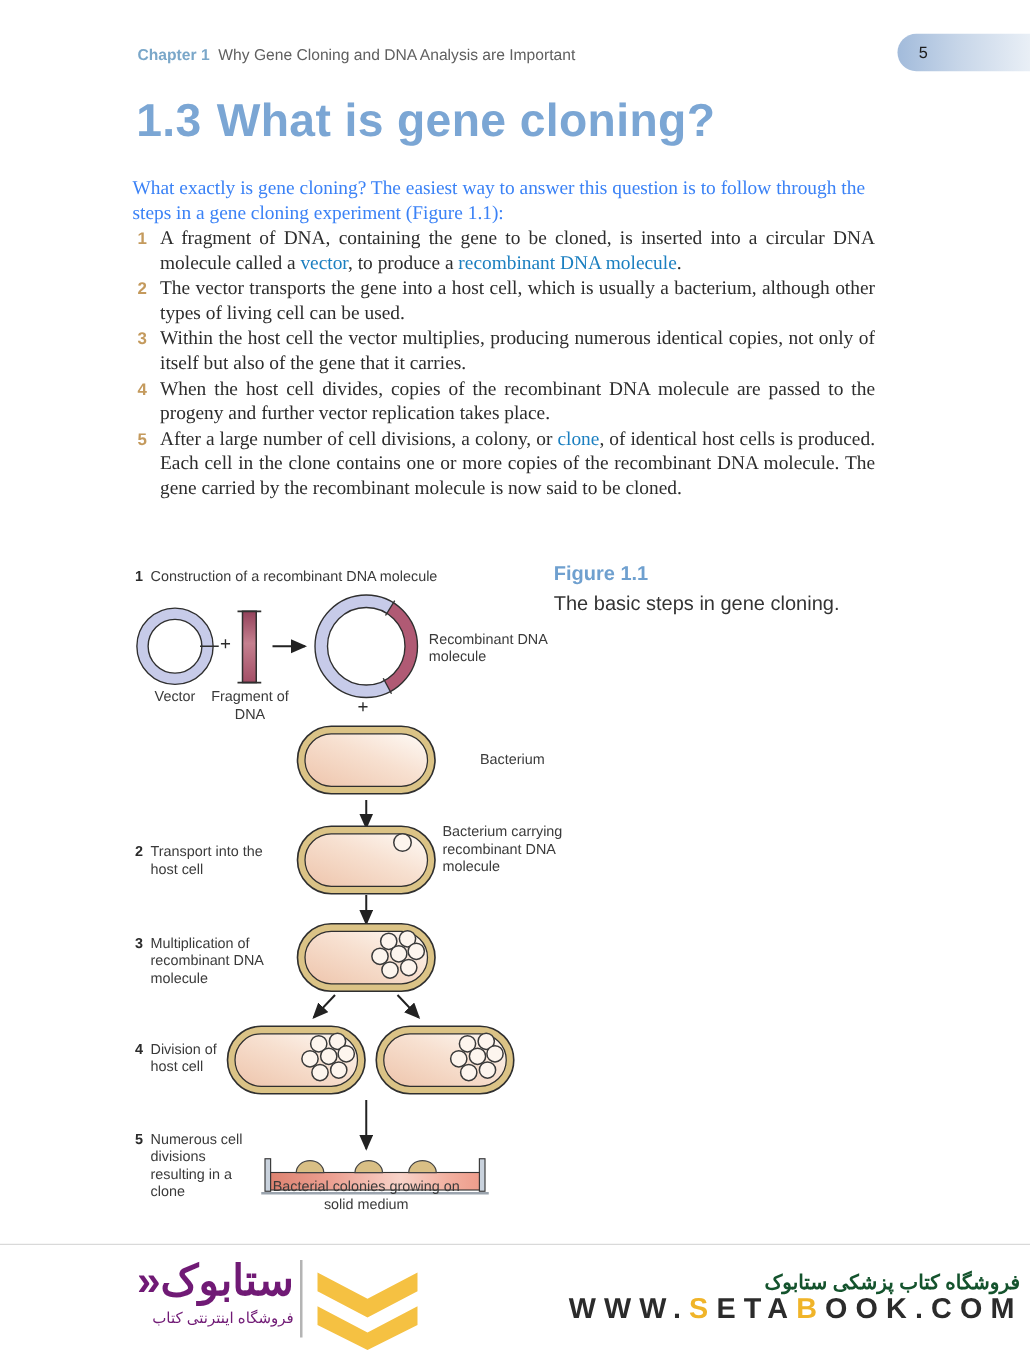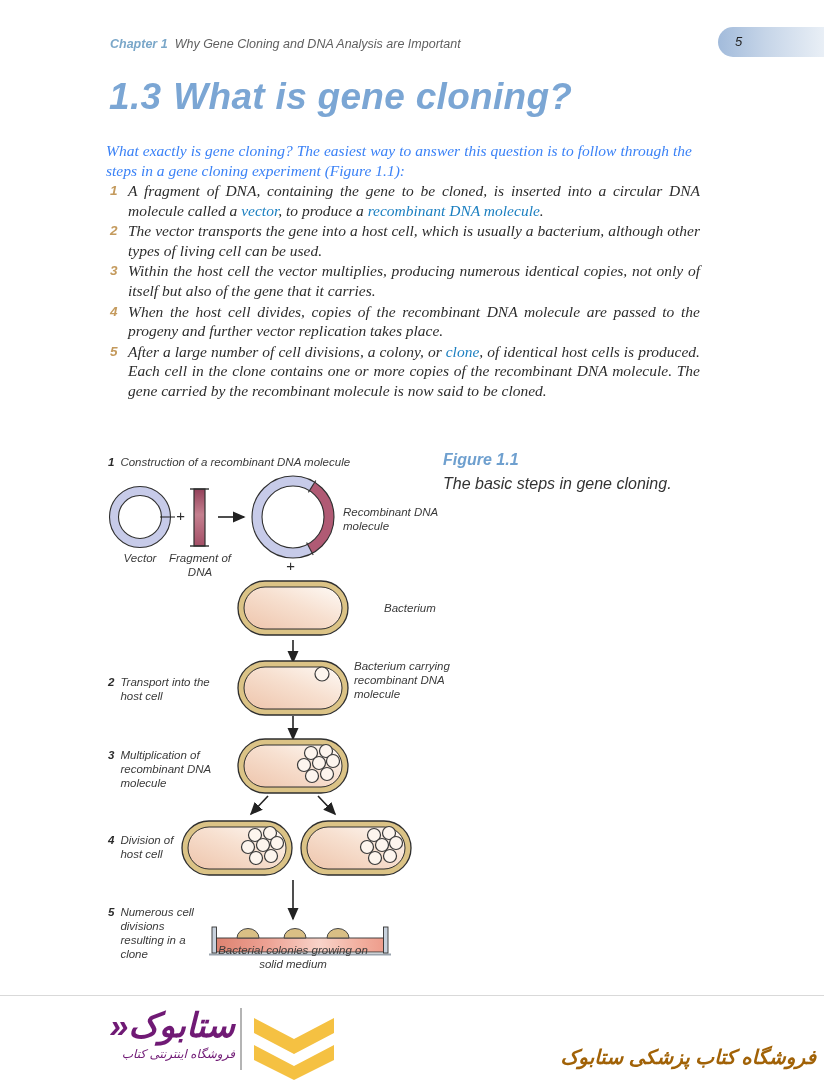--- a/index.html
+++ b/index.html
@@ -1,20 +1,20 @@
 <!DOCTYPE html>
 <html><head>
 <meta charset="utf-8">
 <style>
   * { margin:0; padding:0; box-sizing:border-box; }
   html,body { background:#e8e8e8; }
   .page {
     position:relative; width:824px; height:1080px; margin:0 auto;
     background:#ffffff; overflow:hidden;
-    font-family:"Liberation Sans", sans-serif; color:#2d2d2d;font-style:italic;
+    font-family:"Liberation Sans", sans-serif; color:#2d2d2d;
   }
   
   .running-head { position:absolute; left:110px; top:37px; font-size:12.5px; }
   .running-head .chap { color:#7aa7c9; font-weight:bold; margin-right:7px; }
   .running-head .title { color:#606060; }
   .page-tab {
     position:absolute; left:718px; top:27px; width:106px; height:30px;
     border-radius:15px 0 0 15px;
     background:linear-gradient(90deg,#a2bbdb 0%, #c6d5e8 45%, #e9eff6 100%);
     line-height:30px; padding-left:17px; font-size:13px; color:#1e1e1e;
@@ -56,22 +56,22 @@
   
   .footer-rule { position:absolute; left:0; top:995px; width:824px; height:1px; background:#d9d9d9; }
   .logo-block { position:absolute; left:55px; top:1005px; width:180px; direction:rtl; text-align:right; }
   .logo-word { font-size:34px; font-weight:bold; line-height:40px; letter-spacing:-1px; }
   .logo-word .gold { color:#701a75; }
   .logo-word .gray { color:#701a75; }
   .logo-tagline { font-size:12px; color:#701a75; margin-top:2px; padding-left:2px; }
   .logo-divider { position:absolute; left:240px; top:1008px; width:2px; height:62px; background:#b4b4b4; }
   .logo-emblem { position:absolute; left:253px; top:1002px; }
   .store-fa {
-    position:absolute; right:8px; top:1045px; font-size:20px; font-weight:bold;
-    color:#a16207; direction:rtl;
+    position:absolute; right:8px; top:1016px; font-size:16px; font-weight:bold;
+    color:#14532d; direction:rtl;
   }
   .store-url {
     position:absolute; right:6px; top:1033px; font-size:23px; font-weight:bold;
     letter-spacing:6.5px; color:#2b2b2b;
   }
   .store-url .accent { color:#f0b429; }
 </style>
 </head>
 <body>
 
@@ -255,14 +255,15 @@
     <div class="logo-tagline">فروشگاه اینترنتی کتاب</div>
   </div>
   <div class="logo-divider"></div>
   <svg class="logo-emblem" width="82" height="78" viewBox="0 0 82 78">
     <polygon points="1,16 41,37 81,16 81,31 41,52 1,31" fill="#f5c142"></polygon>
     <polygon points="1,43 41,64 81,43 81,58 41,78 1,58" fill="#f5c142"></polygon>
     <polygon points="30,24 52,24 41,30" fill="#ffffff"></polygon>
   </svg>
 
   <div class="store-fa">فروشگاه کتاب پزشکی ستابوک</div>
+  <div class="store-url"><span>WWW.</span><span class="accent">S</span><span>ETA</span><span class="accent">B</span><span>OOK.COM</span></div>
 
 </div>
 
 </body></html>

